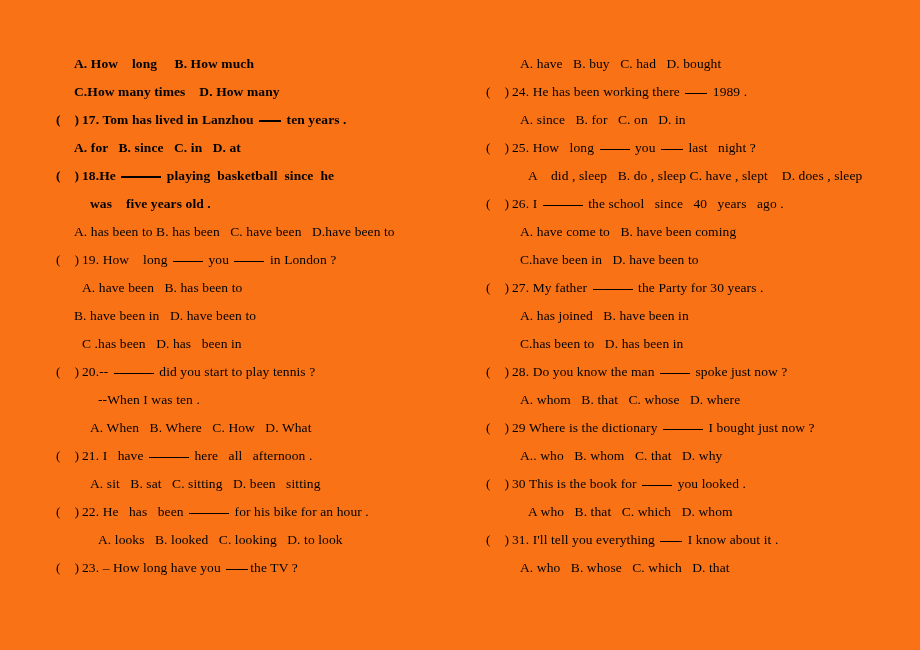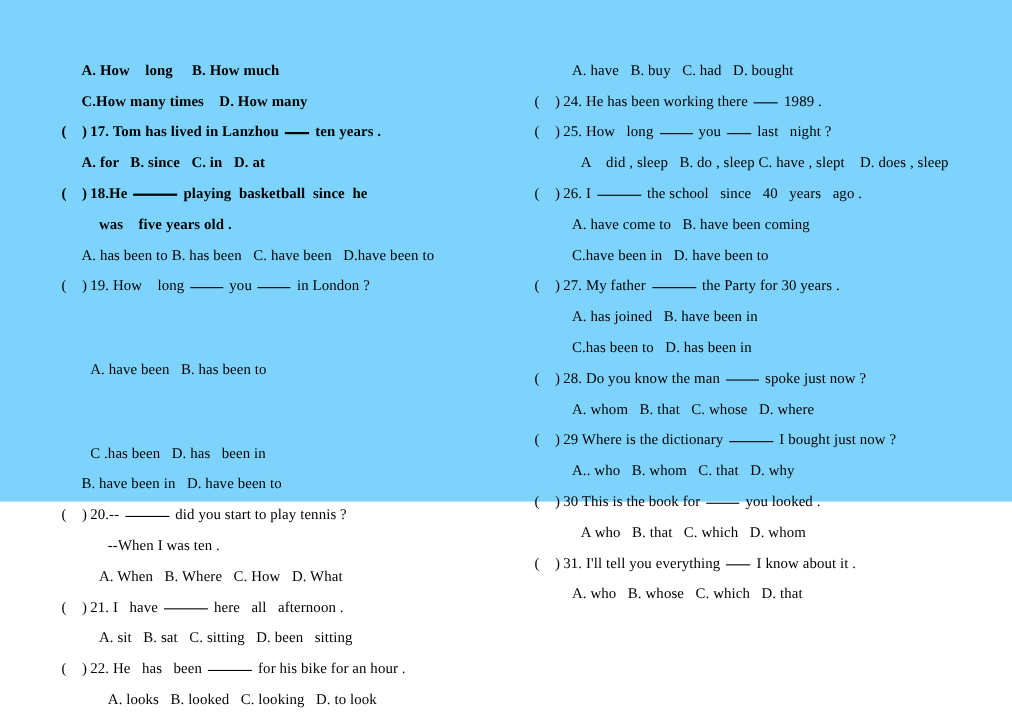--- a/index.html
+++ b/index.html
@@ -12,43 +12,43 @@
     width: 920px;
     height: 650px;
     font-family: "Liberation Serif", "DejaVu Serif", serif;
     color: #000000;
     position: relative;
     overflow: hidden;
   }
   .page {
     position: relative;
     width: 920px;
-    height: 456px;
-    background: #7dd3fc;
+    height: 650px;
+    background: #f97316;
   }
   .column {
     position: absolute;
     top: 50px;
   }
   #left-column  { left: 56px;  width: 400px; }
   #right-column { left: 486px; width: 420px; }
 
   .line {
     height: 28px;
     line-height: 28px;
     white-space: pre;
     font-size: 13.5px;
     letter-spacing: 0.1px;
   }
   .line.bold { font-weight: bold; }
 
   
   .ind-0  { padding-left: 0px; }
   .ind-2  { padding-left: 18px; }
-  .ind-3  { padding-left: 26px; margin-top: 48px; }
+  .ind-3  { padding-left: 26px; }
   .ind-4  { padding-left: 34px; }
   .ind-5  { padding-left: 42px; }
 
   .paren {
     display: inline-block;
     width: 26px;
     white-space: pre;
   }
 
   .blank {
@@ -70,34 +70,35 @@
   <div class="column" id="left-column">
       <div class="line ind-2 bold"><span>A. How    long     B. How much</span></div>
       <div class="line ind-2 bold"><span>C.How many times    D. How many</span></div>
       <div class="line ind-0 bold"><span class="paren">(    ) </span><span>17. Tom has lived in Lanzhou </span><span class="blank w-sm"></span><span> ten years .</span></div>
       <div class="line ind-2 bold"><span>A. for   B. since   C. in   D. at</span></div>
       <div class="line ind-0 bold"><span class="paren">(    ) </span><span>18.He </span><span class="blank w-lg"></span><span> playing  basketball  since  he</span></div>
       <div class="line ind-4 bold"><span>was    five years old .</span></div>
       <div class="line ind-2"><span>A. has been to B. has been   C. have been   D.have been to</span></div>
       <div class="line ind-0"><span class="paren">(    ) </span><span>19. How    long </span><span class="blank w-md"></span><span> you </span><span class="blank w-md"></span><span> in London ?</span></div>
       <div class="line ind-3"><span>A. have been   B. has been to</span></div>
+      <div class="line ind-2"><span>B. have been in   D. have been to</span></div>
       <div class="line ind-3"><span>C .has been   D. has   been in</span></div>
-      <div class="line ind-2"><span>B. have been in   D. have been to</span></div>
       <div class="line ind-0"><span class="paren">(    ) </span><span>20.-- </span><span class="blank w-lg"></span><span> did you start to play tennis ?</span></div>
       <div class="line ind-5"><span>--When I was ten .</span></div>
       <div class="line ind-4"><span>A. When   B. Where   C. How   D. What</span></div>
       <div class="line ind-0"><span class="paren">(    ) </span><span>21. I   have </span><span class="blank w-lg"></span><span> here   all   afternoon .</span></div>
       <div class="line ind-4"><span>A. sit   B. sat   C. sitting   D. been   sitting</span></div>
       <div class="line ind-0"><span class="paren">(    ) </span><span>22. He   has   been </span><span class="blank w-lg"></span><span> for his bike for an hour .</span></div>
       <div class="line ind-5"><span>A. looks   B. looked   C. looking   D. to look</span></div>
       <div class="line ind-0"><span class="paren">(    ) </span><span>23. – How long have you </span><span class="blank w-sm"></span><span>the TV ?</span></div>
     </div>
   <div class="column" id="right-column">
       <div class="line ind-4"><span>A. have   B. buy   C. had   D. bought</span></div>
       <div class="line ind-0"><span class="paren">(    ) </span><span>24. He has been working there </span><span class="blank w-sm"></span><span> 1989 .</span></div>
+      <div class="line ind-4"><span>A. since   B. for   C. on   D. in</span></div>
       <div class="line ind-0"><span class="paren">(    ) </span><span>25. How   long </span><span class="blank w-md"></span><span> you </span><span class="blank w-sm"></span><span> last   night ?</span></div>
       <div class="line ind-5"><span>A    did , sleep   B. do , sleep C. have , slept    D. does , sleep</span></div>
       <div class="line ind-0"><span class="paren">(    ) </span><span>26. I </span><span class="blank w-lg"></span><span> the school   since   40   years   ago .</span></div>
       <div class="line ind-4"><span>A. have come to   B. have been coming</span></div>
       <div class="line ind-4"><span>C.have been in   D. have been to</span></div>
       <div class="line ind-0"><span class="paren">(    ) </span><span>27. My father </span><span class="blank w-lg"></span><span> the Party for 30 years .</span></div>
       <div class="line ind-4"><span>A. has joined   B. have been in</span></div>
       <div class="line ind-4"><span>C.has been to   D. has been in</span></div>
       <div class="line ind-0"><span class="paren">(    ) </span><span>28. Do you know the man </span><span class="blank w-md"></span><span> spoke just now ?</span></div>
       <div class="line ind-4"><span>A. whom   B. that   C. whose   D. where</span></div>

